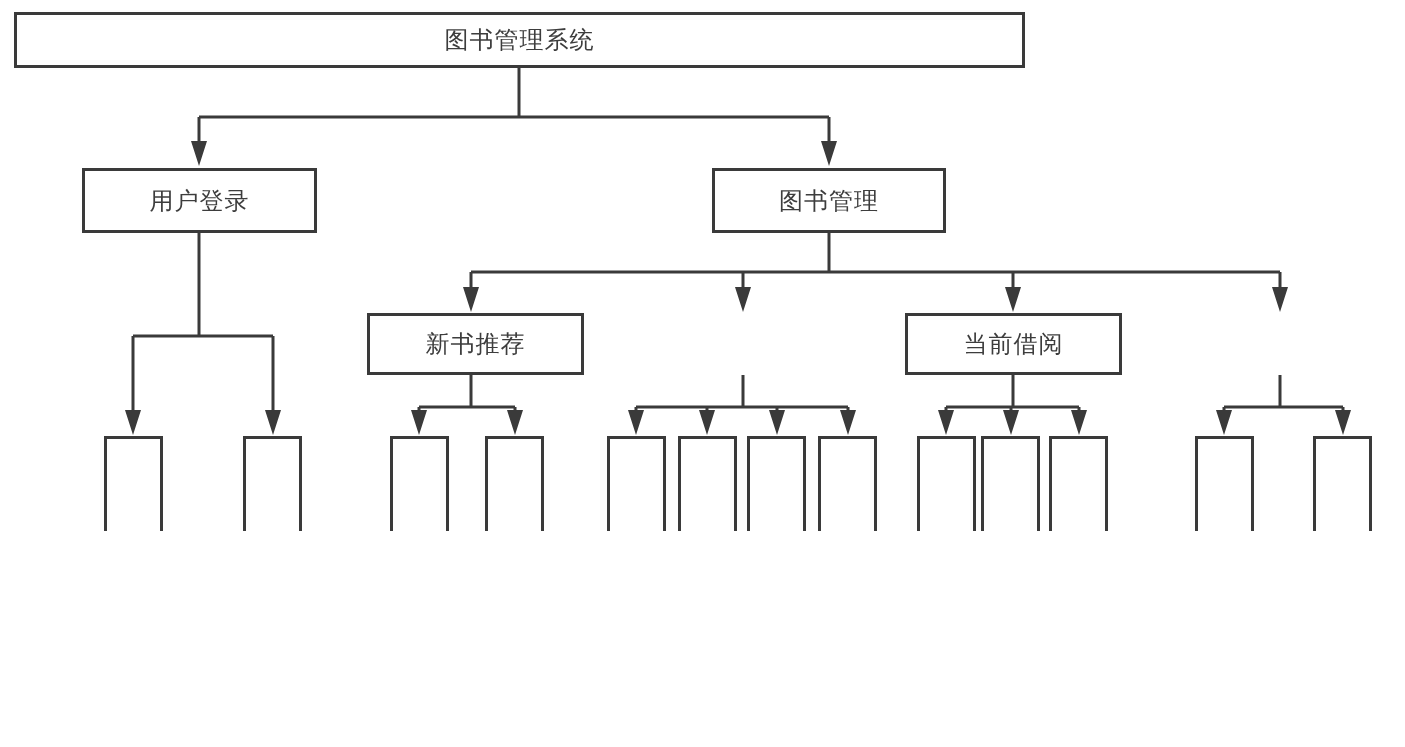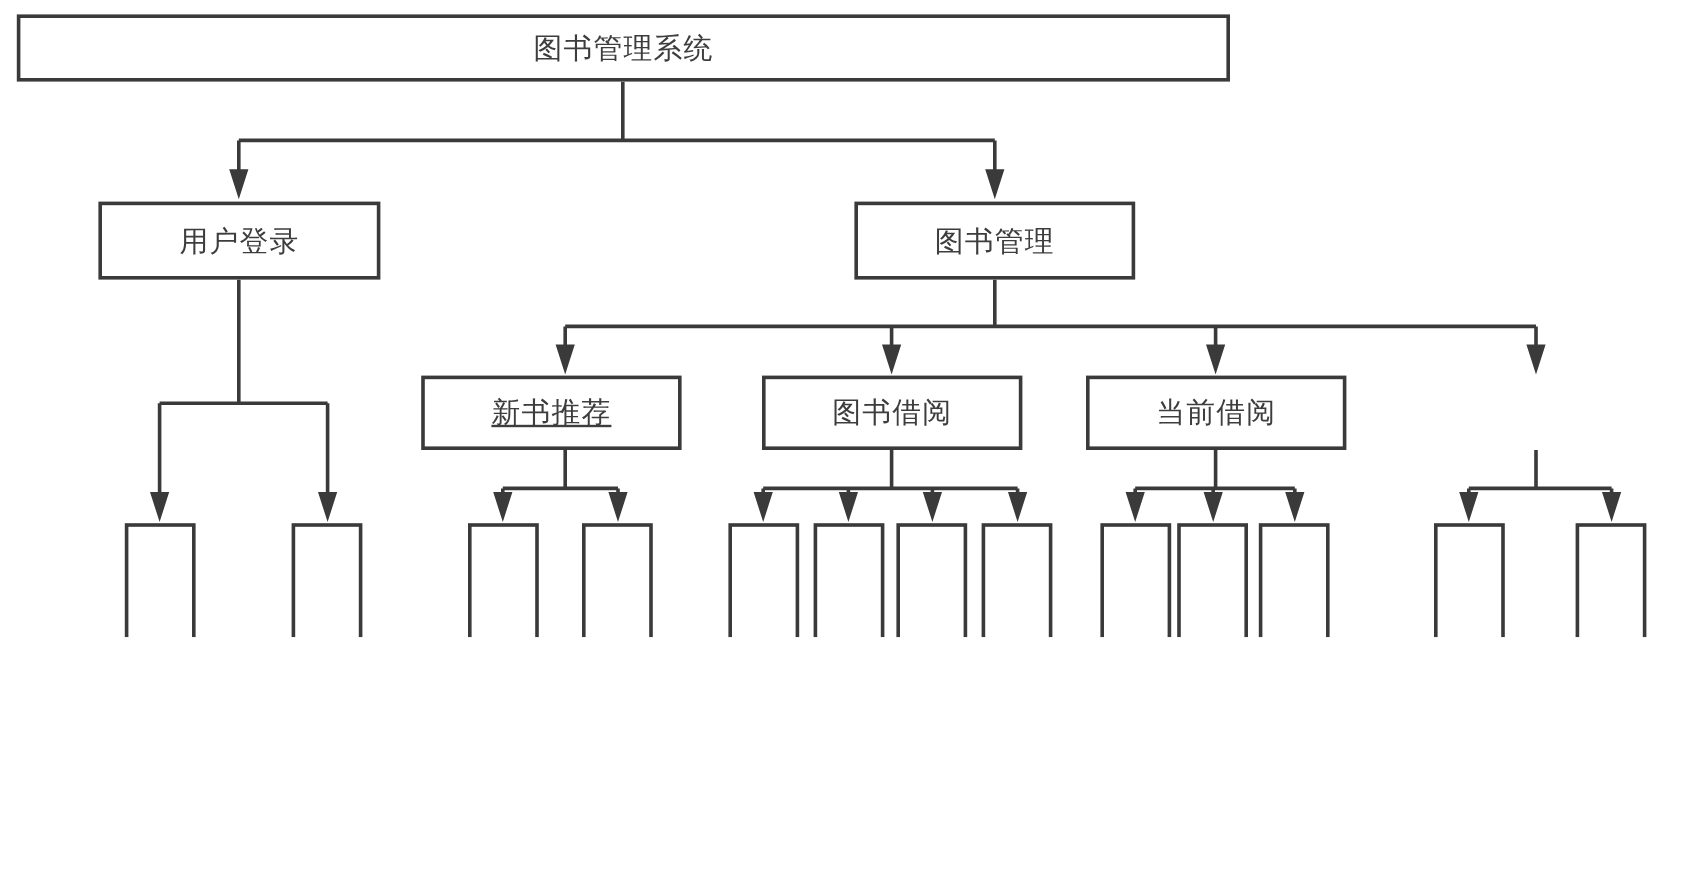--- a/index.html
+++ b/index.html
@@ -89,25 +89,22 @@
     <span class="hlabel">图书管理系统</span>
   </div>
 
   <div class="node" style="left:82px;top:168px;width:235px;height:65px;">
     <span class="hlabel">用户登录</span>
   </div>
   <div class="node" style="left:712px;top:168px;width:234px;height:65px;text-align:center;">
     <span class="hlabel">图书管理</span>
   </div>
 
-  <div class="node" style="left:351px;top:313px;width:217px;height:62px;text-decoration:underline;">
+  <div class="node" style="left:367px;top:313px;width:217px;height:62px;">
     <span class="hlabel">新书推荐</span>
-  </div>
-  <div class="node" style="left:635px;top:313px;width:217px;height:62px;">
-    <span class="hlabel">图书借阅</span>
   </div>
   <div class="node" style="left:905px;top:313px;width:217px;height:62px;align-items:center;">
     <span class="hlabel">当前借阅</span>
   </div>
 
   <div class="node" style="left:104px;top:436px;width:59px;height:299px;">
     <span class="vlabel">用户登录</span>
   </div>
   <div class="node" style="left:243px;top:436px;width:59px;height:299px;">
     <span class="vlabel">注销登录</span>

